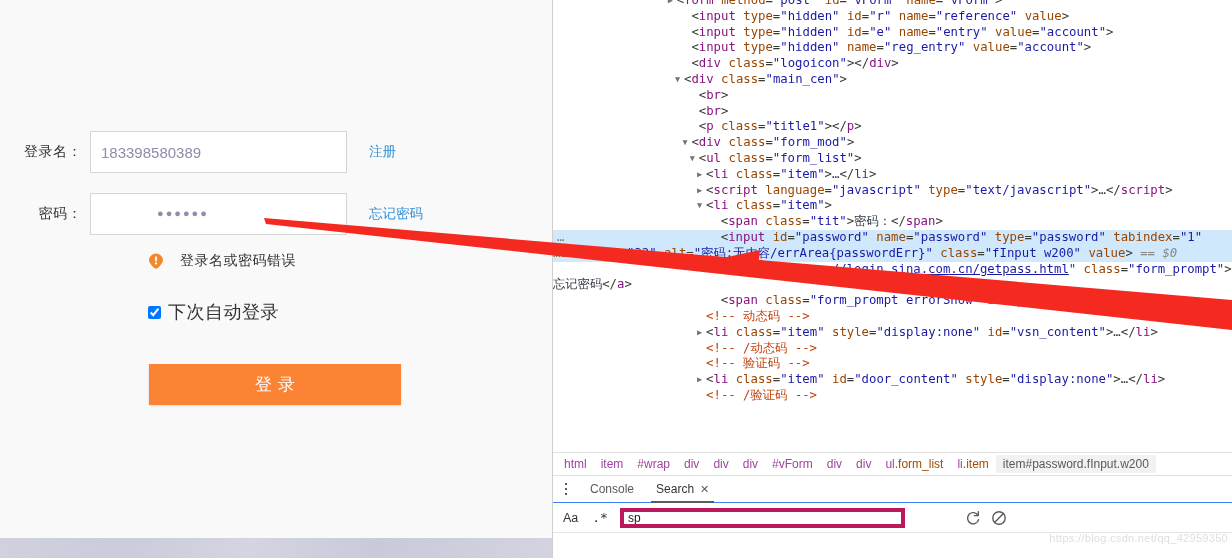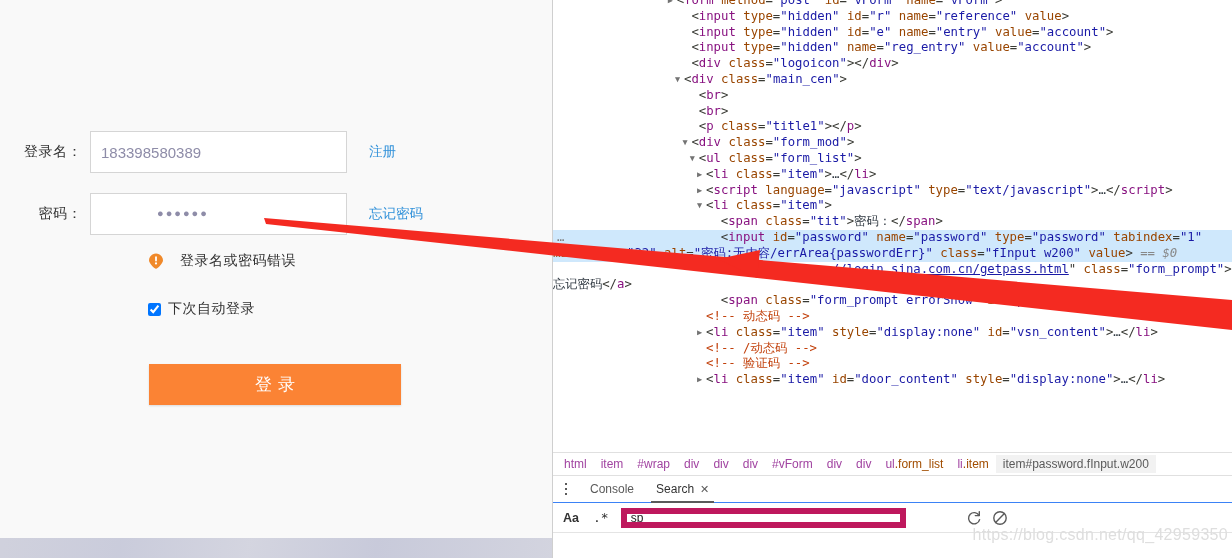--- a/index.html
+++ b/index.html
@@ -101,21 +101,21 @@
     left: 148px; top: 300px;
     display: flex;
     align-items: center;
     gap: 7px;
   }
   #remember-box {
     width: 13px; height: 13px;
     margin: 0;
   }
   #remember-label {
-    font-size: 14px;
+    font-size: 18px;
     color: #333;
     letter-spacing: 0.5px;
   }
 
   #submit-btn {
     position: absolute;
     left: 149px; top: 364px;
     width: 252px; height: 41px;
     background: #fb8334;
     border: none;
@@ -273,58 +273,58 @@
     height: 30px;
     display: flex;
     align-items: center;
     gap: 10px;
     padding: 0 10px 0 8px;
     border-bottom: 1px solid #e4e4e4;
     background: #fff;
   }
   #btn-case {
     font-family: "Liberation Sans", sans-serif;
-    font-weight: bold;
+    font-weight: normal;
     font-size: 12.5px;
     color: #333;
     cursor: pointer;
     padding: 0 2px;
   }
   #btn-regex {
     font-family: "DejaVu Sans Mono", monospace;
     font-size: 13px;
     color: #333;
     cursor: pointer;
     padding: 0 2px;
   }
   #search-input {
     flex: 0 0 285px;
     height: 20px;
-    border: 6px solid #be185d;
+    border: 4px solid #be185d;
     outline: none;
     font-family: "Liberation Sans", sans-serif;
     font-size: 12px;
     color: #222;
     padding: 0 4px;
     background: #fff;
   }
   .sicon {
     width: 16px; height: 16px;
     color: #5a5a5a;
     cursor: pointer;
     flex: 0 0 auto;
   }
   #sicon-spacer { flex: 0 0 40px; }
 
   #watermark {
     position: absolute;
     right: 4px;
     bottom: 14px;
     font-family: "Liberation Sans", sans-serif;
-    font-size: 16px;
+    font-size: 11px;
     color: #dedede;
     letter-spacing: 0.3px;
     pointer-events: none;
     white-space: nowrap;
   }
 
   
   #annot-arrow {
     position: absolute;
     left: 0; top: 0;
@@ -394,20 +394,21 @@
         <div class="dline"><span style="display: inline-block; width: 144.1px;"></span><span class="arrow">▼</span><span class="punct">&lt;</span><span class="tag">li</span><span class="txt"> </span><span class="attr">class</span><span class="punct">=</span><span class="val">"item"</span><span class="punct">&gt;</span></div>
         <div class="dline"><span style="display: inline-block; width: 158.8px;"></span><span class="arrow">&nbsp;</span><span class="punct">&lt;</span><span class="tag">span</span><span class="txt"> </span><span class="attr">class</span><span class="punct">=</span><span class="val">"tit"</span><span class="punct">&gt;</span><span class="txt">密码：</span><span class="punct">&lt;/</span><span class="tag">span</span><span class="punct">&gt;</span></div>
         <div class="dline sel wrap"><span class="ell">…</span><span style="display: inline-block; width: 158.8px;"></span><span class="arrow">&nbsp;</span><span class="punct">&lt;</span><span class="tag">input</span><span class="txt"> </span><span class="attr">id</span><span class="punct">=</span><span class="val">"password"</span><span class="txt"> </span><span class="attr">name</span><span class="punct">=</span><span class="val">"password"</span><span class="txt"> </span><span class="attr">type</span><span class="punct">=</span><span class="val">"password"</span><span class="txt"> </span><span class="attr">tabindex</span><span class="punct">=</span><span class="val">"1"</span><span class="txt"> </span><span class="attr">maxlength</span><span class="punct">=</span><span class="val">"32"</span><span class="txt"> </span><span class="attr">alt</span><span class="punct">=</span><span class="val">"密码:无内容/errArea{passwordErr}"</span><span class="txt"> </span><span class="attr">class</span><span class="punct">=</span><span class="val">"fInput w200"</span><span class="txt"> </span><span class="attr">value</span><span class="punct">&gt;</span><span class="eq0"> == $0</span></div>
         <div class="dline wrap"><span style="display: inline-block; width: 158.8px;"></span><span class="arrow">&nbsp;</span><span class="punct">&lt;</span><span class="tag">a</span><span class="txt"> </span><span class="attr">href</span><span class="punct">=</span><span class="punct">"</span><span class="lnk">https://login.sina.com.cn/getpass.html</span><span class="punct">"</span><span class="txt"> </span><span class="attr">class</span><span class="punct">=</span><span class="val">"form_prompt"</span><span class="punct">&gt;</span><span class="txt">忘记密码</span><span class="punct">&lt;/</span><span class="tag">a</span><span class="punct">&gt;</span></div>
         <div class="dline"><span style="display: inline-block; width: 158.8px;"></span><span class="arrow">&nbsp;</span><span class="punct">&lt;</span><span class="tag">span</span><span class="txt"> </span><span class="attr">class</span><span class="punct">=</span><span class="val">"form_prompt errorShow"</span><span class="txt"> </span><span class="attr">id</span><span class="punct">=</span><span class="val">"passwordErr"</span><span class="punct">&gt;&lt;/</span><span class="tag">span</span><span class="punct">&gt;</span></div>
         <div class="dline"><span style="display: inline-block; width: 144.1px;"></span><span class="arrow">&nbsp;</span><span class="cmt">&lt;!-- 动态码 --&gt;</span></div>
         <div class="dline"><span style="display: inline-block; width: 144.1px;"></span><span class="arrow">▶</span><span class="punct">&lt;</span><span class="tag">li</span><span class="txt"> </span><span class="attr">class</span><span class="punct">=</span><span class="val">"item"</span><span class="txt"> </span><span class="attr">style</span><span class="punct">=</span><span class="val">"display:none"</span><span class="txt"> </span><span class="attr">id</span><span class="punct">=</span><span class="val">"vsn_content"</span><span class="punct">&gt;</span><span class="txt">…</span><span class="punct">&lt;/</span><span class="tag">li</span><span class="punct">&gt;</span></div>
         <div class="dline"><span style="display: inline-block; width: 144.1px;"></span><span class="arrow">&nbsp;</span><span class="cmt">&lt;!-- /动态码 --&gt;</span></div>
         <div class="dline"><span style="display: inline-block; width: 144.1px;"></span><span class="arrow">&nbsp;</span><span class="cmt">&lt;!-- 验证码 --&gt;</span></div>
         <div class="dline"><span style="display: inline-block; width: 144.1px;"></span><span class="arrow">▶</span><span class="punct">&lt;</span><span class="tag">li</span><span class="txt"> </span><span class="attr">class</span><span class="punct">=</span><span class="val">"item"</span><span class="txt"> </span><span class="attr">id</span><span class="punct">=</span><span class="val">"door_content"</span><span class="txt"> </span><span class="attr">style</span><span class="punct">=</span><span class="val">"display:none"</span><span class="punct">&gt;</span><span class="txt">…</span><span class="punct">&lt;/</span><span class="tag">li</span><span class="punct">&gt;</span></div>
+        <div class="dline"><span style="display: inline-block; width: 144.1px;"></span><span class="arrow">&nbsp;</span><span class="cmt">&lt;!-- /验证码 --&gt;</span></div>
       </div>
 
     <div id="crumbs">
         <span class="crumb"><span>html</span></span>
         <span class="crumb"><span>item</span></span>
         <span class="crumb"><span>#wrap</span></span>
         <span class="crumb"><span>div</span></span>
         <span class="crumb"><span>div</span></span>
         <span class="crumb"><span>div</span></span>
         <span class="crumb"><span>#vForm</span></span>

